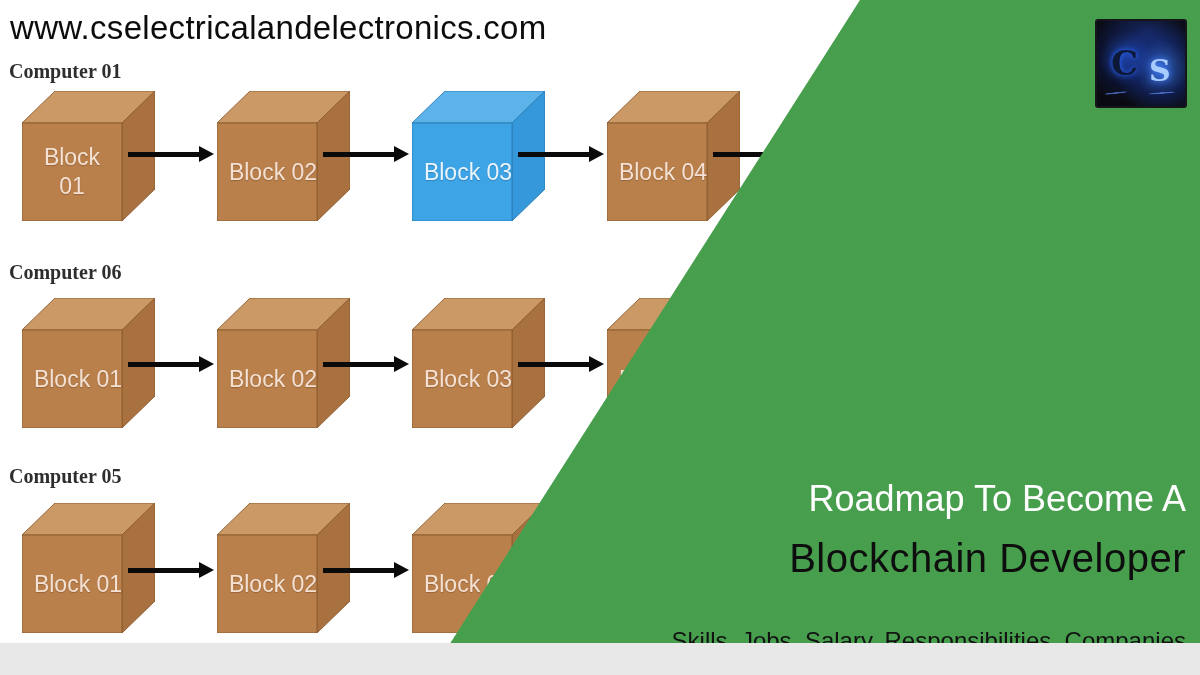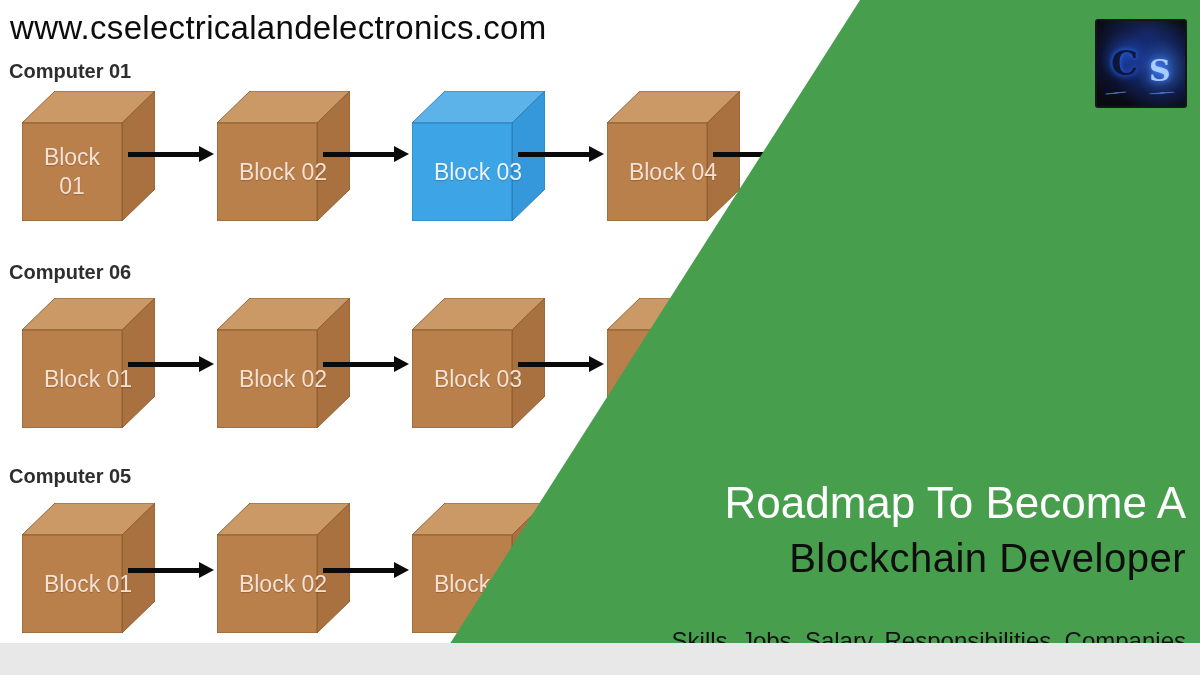--- a/index.html
+++ b/index.html
@@ -8,55 +8,55 @@
     background:#ffffff;font-family:"Liberation Sans",sans-serif;
   }
   
   .site-url{
     position:absolute;left:10px;top:9px;z-index:1;
     font-size:33px;letter-spacing:.3px;color:#0c0c0c;font-weight:500;
   }
   
   .computer-label{
     position:absolute;left:9px;z-index:1;
-    font-size:20px;font-weight:600;color:#2e2e2e;
+    font-size:20px;font-weight:600;color:#2e2e2e;font-family:Liberation Serif, serif;
   }
   .row1-label{top:60px}.row2-label{top:261px}.row3-label{top:465px}
   
   .cube{position:absolute;width:133px;height:130px;z-index:1;}
   .cube svg{display:block;width:133px;height:130px;}
   .cube.brown .face-top{fill:#cb9966;stroke:#8d5c30;stroke-width:.9}
   .cube.brown .face-front{fill:#b9804c;stroke:#8d5c30;stroke-width:.9}
   .cube.brown .face-side{fill:#a8713f;stroke:#8d5c30;stroke-width:.9}
   .cube.blue .face-top{fill:#5cb3ea;stroke:#2b7ab3;stroke-width:.9}
   .cube.blue .face-front{fill:#3da4e6;stroke:#2b7ab3;stroke-width:.9}
   .cube.blue .face-side{fill:#3498da;stroke:#2b7ab3;stroke-width:.9}
   .cube-label{
-    position:absolute;left:16px;top:32px;width:100px;height:98px;
+    position:absolute;left:6px;top:32px;width:100px;height:98px;
     display:flex;align-items:center;justify-content:center;text-align:center;
     font-size:23px;line-height:1.25;color:#f4e1d3;
     text-shadow:0 1px 1px rgba(90,50,20,.35);
   }
   .cube.blue .cube-label{color:#eaf4fb;text-shadow:0 1px 1px rgba(20,70,110,.35)}
   .cube-label.narrow{left:15px;width:70px;}
   
   .arrow{position:absolute;height:16px;z-index:1;}
   .arrow .shaft{position:absolute;left:0;right:13px;top:6px;height:5px;background:#0a0a0a;}
   .arrow .head{
     position:absolute;right:0;top:0;width:0;height:0;
     border-left:15px solid #0a0a0a;border-top:8px solid transparent;border-bottom:8px solid transparent;
   }
   
   .green-panel{
     position:absolute;left:0;top:0;width:1200px;height:675px;z-index:5;
     background:#479e4d;
     clip-path:polygon(860px 0px,1200px 0px,1200px 675px,430px 675px);
   }
   .banner-line{position:absolute;right:14px;z-index:6;white-space:nowrap;}
-  .banner-title1{top:478px;font-size:44px;color:#ffffff;font-weight:400;}
+  .banner-title1{top:478px;font-size:36px;color:#ffffff;font-weight:400;}
   .banner-title2{top:536px;font-size:40px;color:#0e0e0e;font-weight:400;letter-spacing:.5px;}
   .banner-subtitle{top:627px;font-size:24px;color:#121212;font-weight:400;}
   
   .cs-logo{
     position:absolute;left:1095px;top:19px;width:92px;height:89px;z-index:6;
     background:
       radial-gradient(circle at 32% 42%, rgba(40,90,220,.55) 0%, rgba(20,40,120,.25) 34%, transparent 58%),
       radial-gradient(circle at 72% 55%, rgba(70,140,255,.65) 0%, rgba(30,70,200,.30) 36%, transparent 60%),
       radial-gradient(circle at 55% 15%, rgba(40,80,200,.35) 0%, transparent 50%),
       #0a0b12;

